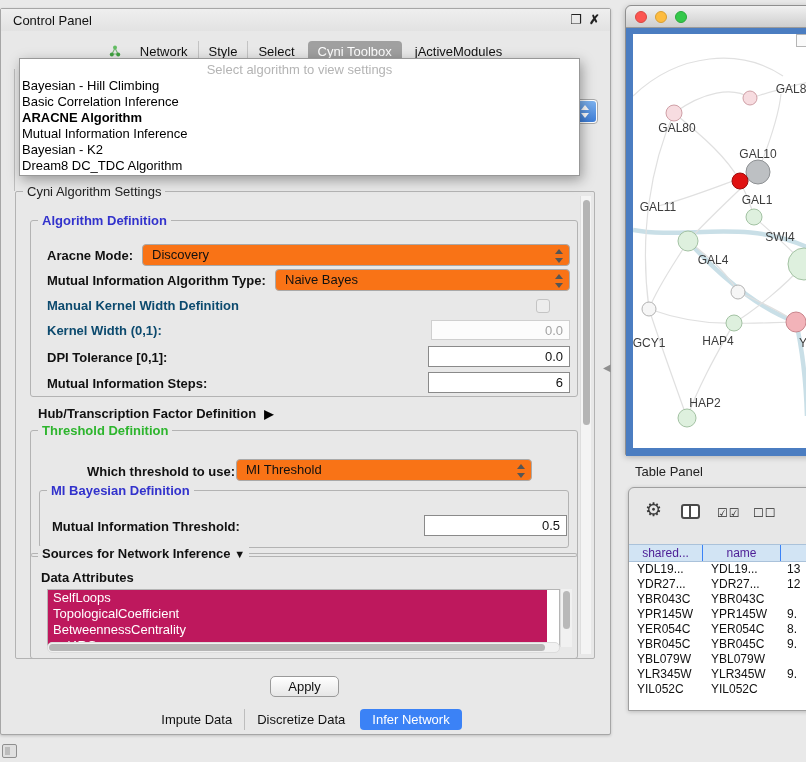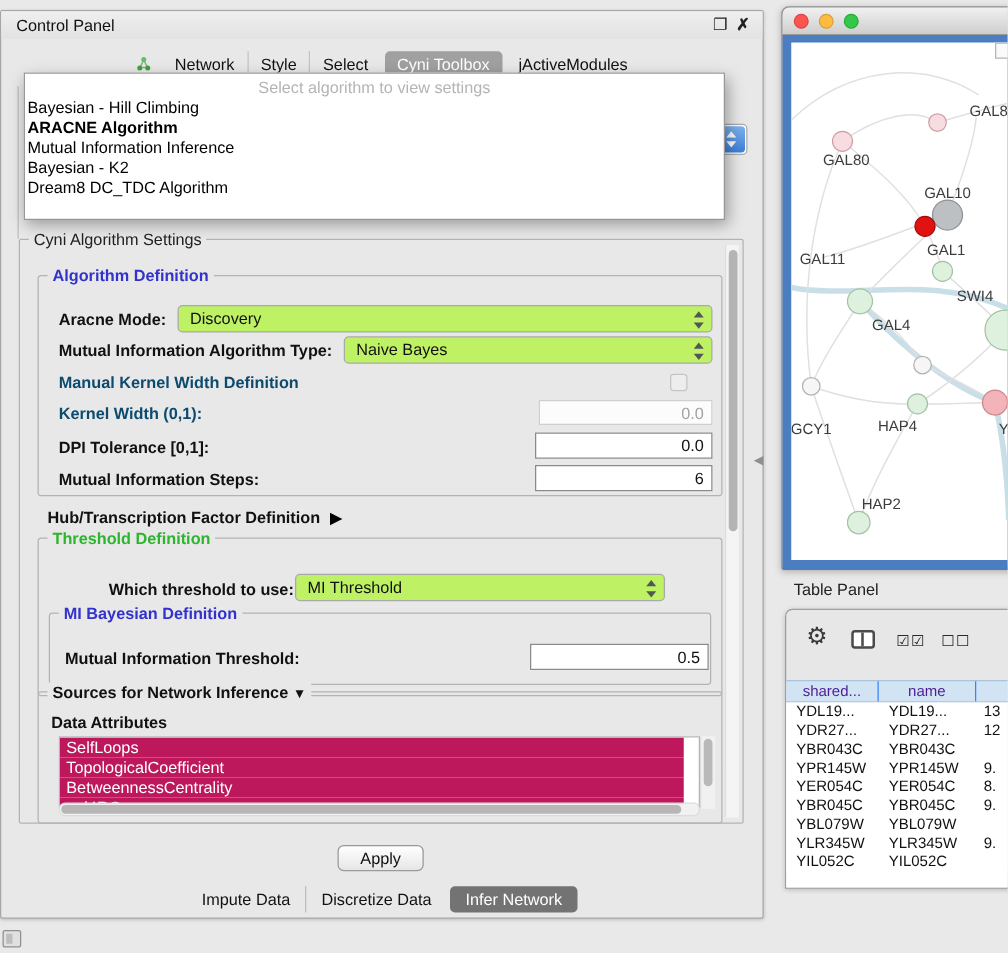--- a/index.html
+++ b/index.html
@@ -44,21 +44,21 @@
   .title-green{color:#2db52d;font-weight:bold;}
   .title-plain{color:#222;}
   .title-bold{color:#111;font-weight:bold;}
 
   .settings-group{left:14px;top:182px;width:580px;height:468px;border-radius:2px;}
 
   .lbl{position:absolute;font-weight:bold;color:#111;white-space:nowrap;}
   .lbl.disabled{color:#0c4a6e;}
   .field{position:absolute;background:#fff;border:1px solid #8a8a8a;text-align:right;padding:2px 6px 0 20px;height:21px;}
   .field.disabled{border-color:#cfcfcf;color:#a3a3a3;background:#fcfcfc;}
-  .combo{position:absolute;background:#bef264;border:1px solid #a9a9a9;border-radius:4px;height:22px;padding-left:9px;line-height:20px;}
+  .combo{position:absolute;background:#f97316;border:1px solid #a9a9a9;border-radius:4px;height:22px;padding-left:9px;line-height:20px;}
   .stepper{position:absolute;right:5px;top:4px;width:9px;height:14px;}
   .stepper::before{content:"";position:absolute;left:0;top:0;border-left:4px solid transparent;border-right:4px solid transparent;border-bottom:5px solid #555;}
   .stepper::after{content:"";position:absolute;left:0;bottom:0;border-left:4px solid transparent;border-right:4px solid transparent;border-top:5px solid #555;}
   .checkbox{position:absolute;width:14px;height:14px;border:1px solid #c4c4c4;background:#ededed;border-radius:3px;}
 
   .hub-toggle{position:absolute;left:22px;top:214px;font-weight:bold;color:#111;}
   .hub-toggle .arrow{margin-left:8px;font-size:12px;color:#000;}
 
   .attr-list{position:absolute;left:16px;top:35px;width:513px;height:58px;background:#fff;border:1px solid #b5b5b5;overflow:hidden;}
   .attr-item{height:16px;line-height:16px;color:#fff;background:#be185d;font-size:13px;padding-left:5px;width:calc(100% - 12px);}
@@ -68,21 +68,21 @@
   .attr-hscroll .thumb{position:absolute;left:1px;top:1px;height:7px;width:97%;background:#b6b6b6;border-radius:4px;}
 
   .vscrollbar{position:absolute;right:3px;top:4px;width:11px;height:458px;background:#f4f4f4;border-left:1px solid #dedede;}
   .vscrollbar .thumb{position:absolute;left:2px;top:4px;width:7px;height:225px;background:#b4b4b4;border-radius:4px;}
 
   .apply-btn{position:absolute;left:269px;top:667px;width:69px;height:21px;border:1px solid #9a9a9a;border-radius:5px;background:linear-gradient(#ffffff,#e6e6e6);text-align:center;line-height:19px;color:#111;}
 
   .bottom-tabbar{position:absolute;left:0;top:699px;width:100%;height:22px;display:flex;justify-content:center;align-items:center;}
   .btab{padding:3px 12px;color:#111;white-space:nowrap;}
   .btab + .btab{border-left:1px solid #bdbdbd;}
-  .btab.selected{background:#737373;color:#fff;border-radius:4px;border-left:none;margin-left:3px;}
+  .btab.selected{background:#3b82f6;color:#fff;border-radius:4px;border-left:none;margin-left:3px;}
 
   
   .network-window{left:625px;top:5px;width:190px;height:450px;border:1px solid #8f8f8f;border-radius:6px 6px 0 0;background:#d8d8d8;box-shadow:0 2px 6px rgba(0,0,0,.25);}
   .mac-titlebar{position:absolute;top:0;left:0;right:0;height:22px;background:linear-gradient(#f1f1f1,#cecece);border-bottom:1px solid #9a9a9a;border-radius:6px 6px 0 0;}
   .traffic{position:absolute;top:5px;width:12px;height:12px;border-radius:50%;}
   .t-red{left:9px;background:#fc5551;border:1px solid #d84742;}
   .t-yellow{left:29px;background:#fdbc40;border:1px solid #d89f33;}
   .t-green{left:49px;background:#34c84a;border:1px solid #2aa83c;}
   .net-frame{position:absolute;top:22px;left:0;width:100%;height:428px;background:#4b7dc1;}
   .net-canvas{position:absolute;left:7px;top:6px;width:176px;height:414px;background:#fff;overflow:hidden;}
@@ -153,20 +153,21 @@
       </div>
 
     <div class="combo-remnant">
       <span class="stepper-cap"></span>
     </div>
     <div class="gb-fragment"></div>
 
     <div class="popup">
       <div class="popup-placeholder">Select algorithm to view settings</div>
     <div class="popup-option">Bayesian - Hill Climbing</div>
+        <div class="popup-option">Basic Correlation Inference</div>
         <div class="popup-option bold">ARACNE Algorithm</div>
         <div class="popup-option">Mutual Information Inference</div>
         <div class="popup-option">Bayesian - K2</div>
         <div class="popup-option">Dream8 DC_TDC Algorithm</div>
       </div>
 
     <div class="groupbox settings-group">
       <span class="gb-title title-plain">Cyni Algorithm Settings</span>
 
       <div class="groupbox" style="left:14px;top:28px;width:548px;height:177px;">

